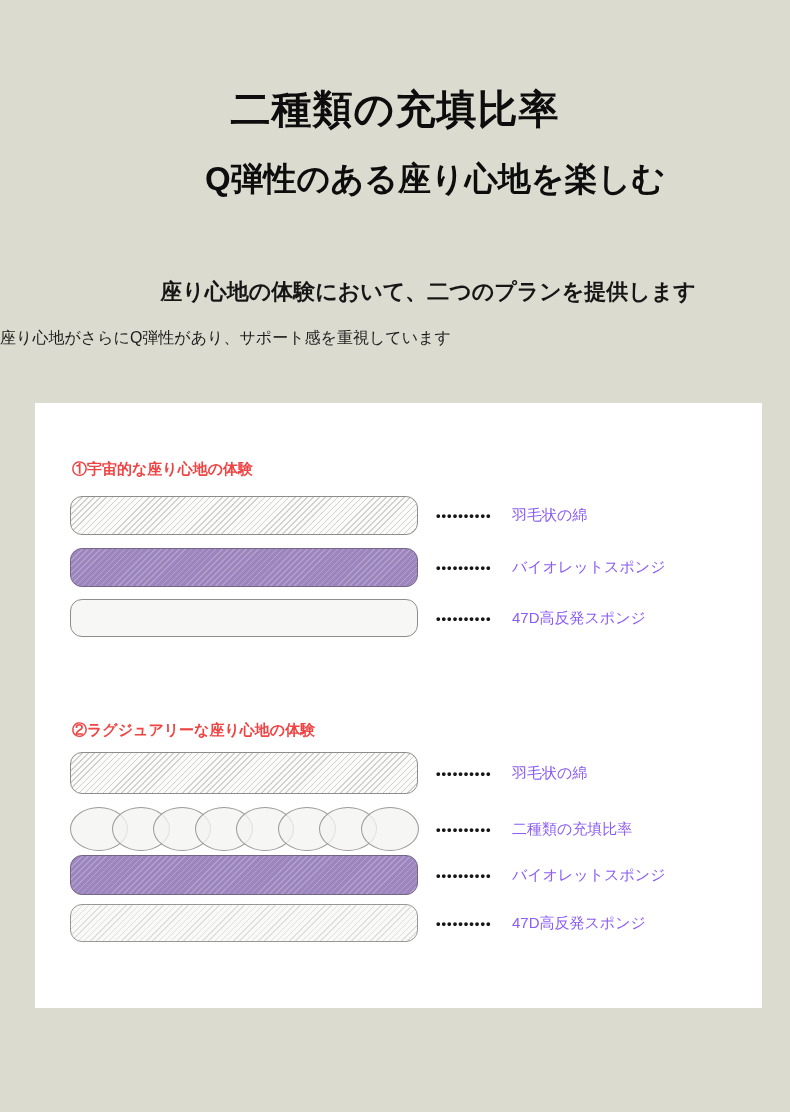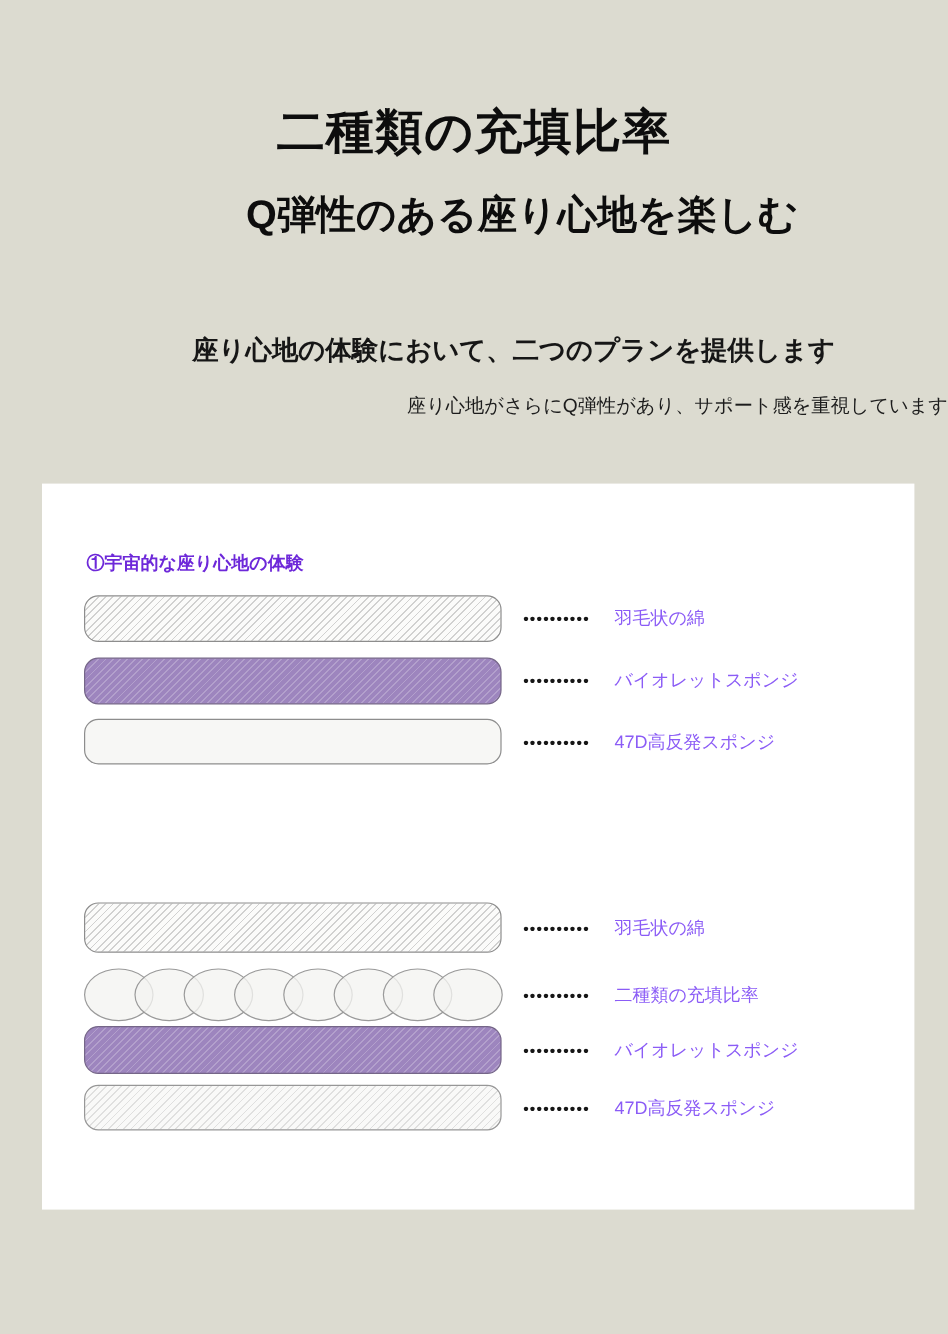--- a/index.html
+++ b/index.html
@@ -21,31 +21,31 @@
   .subtitle {
     position:absolute; top:157px; left:40px; width:790px;
     text-align:center; font-size:33px; font-weight:800; color:#0d0d0d;
   }
   .description {
     position:absolute; top:277px; left:33px; width:790px;
     text-align:center; font-size:22px; font-weight:600; color:#161616;
   }
   .sub-description {
     position:absolute; top:328px; left:0; width:790px;
-    text-align:right; font-size:16px; font-weight:500; color:#1c1c1c;
+    text-align:left; font-size:16px; font-weight:500; color:#1c1c1c;
   }
 
   .card {
     position:absolute; left:35px; top:403px; width:727px; height:605px;
     background:var(--card-background,#ffffff);
   }
 
   .section-heading {
     position:absolute; left:37px;
-    font-size:15px; font-weight:600; color:#6d28d9; white-space:nowrap;
+    font-size:15px; font-weight:600; color:#ef4444; white-space:nowrap;
   }
 
   .layer-row {
     position:absolute; left:35px; width:660px;
     display:flex; align-items:center;
   }
   .bar {
     width:348px; flex:0 0 348px; border-radius:12px;
     border:1.5px solid var(--layer-border,#8d8d8d);
   }
@@ -114,20 +114,21 @@
       <span class="leader">••••••••••</span>
       <span class="layer-label">バイオレットスポンジ</span>
     </div>
 
     <div class="layer-row" style="top:196px">
       <div class="bar plain" style="height:38px"></div>
       <span class="leader">••••••••••</span>
       <span class="layer-label">47D高反発スポンジ</span>
     </div>
 
+    <div class="section-heading" style="top:318px">②ラグジュアリーな座り心地の体験</div>
 
     <div class="layer-row" style="top:349px">
       <div class="bar hatch-white" style="height:42px"></div>
       <span class="leader">••••••••••</span>
       <span class="layer-label">羽毛状の綿</span>
     </div>
 
     <div class="layer-row" style="top:404px">
       <div class="bubbles">
         <span class="bubble"></span>

